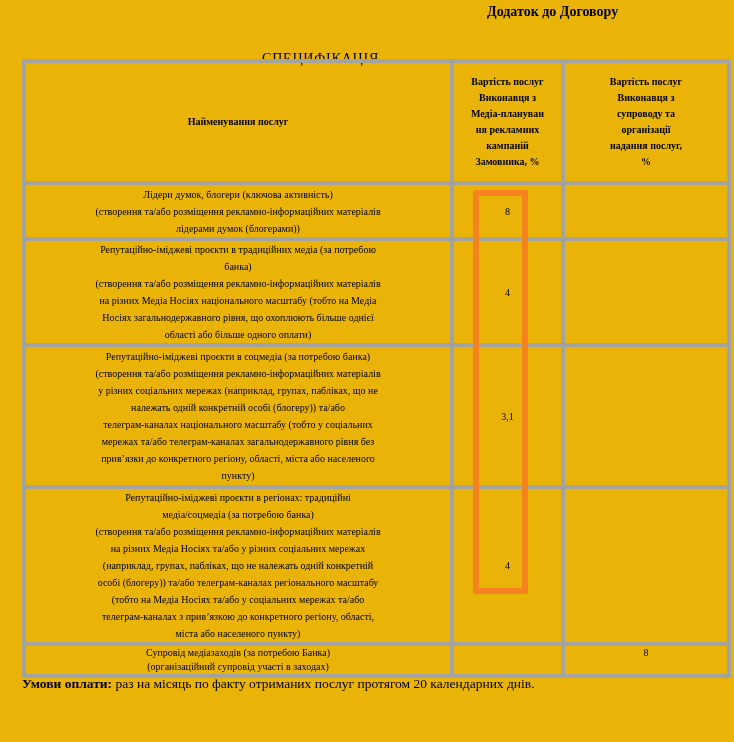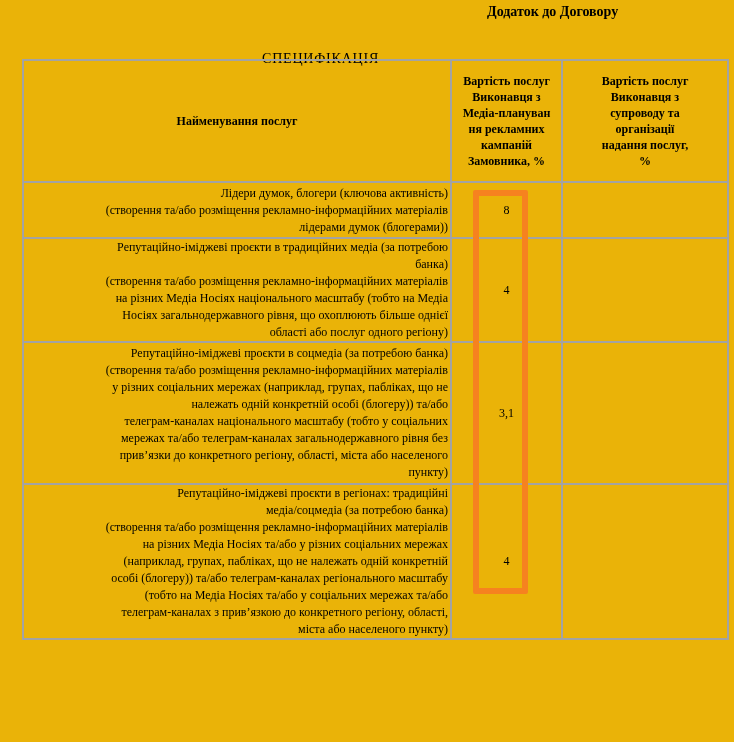--- a/index.html
+++ b/index.html
@@ -19,31 +19,31 @@
     position: absolute; top: 50px; left: 262px;
     font-size: 14px; letter-spacing: 0.8px; line-height: 18px; white-space: nowrap;
   }
 
   table.spec {
     position: absolute; top: 59px; left: 22px;
     width: 705px; border-collapse: collapse; table-layout: fixed;
     border: 2px solid #000;
   }
   table.spec th, table.spec td {
-    border: 2px solid #a3a3a3;
-    font-size: 12px;
+    border: 4px solid #a3a3a3;
+    font-size: 10px;
     overflow: hidden;
   }
   table.spec thead tr { height: 122px; }
   table.spec th {
     font-weight: bold; text-align: center; vertical-align: middle;
     line-height: 16px; white-space: pre-line; padding: 0 1px;
   }
   td.desc {
-    text-align: right; vertical-align: middle;
+    text-align: center; vertical-align: middle;
     line-height: 17px; white-space: pre-line; padding: 0 2px;
   }
   td.val { text-align: center; vertical-align: middle; line-height: 17px; padding: 0; }
   tbody tr:nth-child(1) { height: 56px; }
   tbody tr:nth-child(2) { height: 103px; }
   tbody tr:nth-child(3) { height: 142px; }
   tbody tr:nth-child(4) { height: 154px; }
   tbody tr:nth-child(5) { height: 28px; }
   tbody tr:nth-child(5) td { vertical-align: top; line-height: 14px; }
 
@@ -102,21 +102,21 @@
 лідерами думок (блогерами))</td>
         <td class="val">8</td>
         <td class="val"></td>
       </tr>
       <tr>
         <td class="desc">Репутаційно-іміджеві проєкти в традиційних медіа (за потребою
 банка)
 (створення та/або розміщення рекламно-інформаційних матеріалів
 на різних Медіа Носіях національного масштабу (тобто на Медіа
 Носіях загальнодержавного рівня, що охоплюють більше однієї
-області або послуг одного регіону)</td>
+області або більше одного оплати)</td>
         <td class="val">4</td>
         <td class="val"></td>
       </tr>
       <tr>
         <td class="desc">Репутаційно-іміджеві проєкти в соцмедіа (за потребою банка)
 (створення та/або розміщення рекламно-інформаційних матеріалів
 у різних соціальних мережах (наприклад, групах, пабліках, що не
 належать одній конкретній особі (блогеру)) та/або
 телеграм-каналах національного масштабу (тобто у соціальних
 мережах та/або телеграм-каналах загальнодержавного рівня без
@@ -131,19 +131,28 @@
 (створення та/або розміщення рекламно-інформаційних матеріалів
 на різних Медіа Носіях та/або у різних соціальних мережах
 (наприклад, групах, пабліках, що не належать одній конкретній
 особі (блогеру)) та/або телеграм-каналах регіонального масштабу
 (тобто на Медіа Носіях та/або у соціальних мережах та/або
 телеграм-каналах з прив’язкою до конкретного регіону, області,
 міста або населеного пункту)</td>
         <td class="val">4</td>
         <td class="val"></td>
       </tr>
+      <tr>
+        <td class="desc">Супровід медіазаходів (за потребою Банка)
+(організаційний супровід участі в заходах)</td>
+        <td class="val"></td>
+        <td class="val">8</td>
+      </tr>
     </tbody>
   </table>
 
   <div class="highlight-rect" style="border-color: rgb(246, 130, 31);"></div>
 
+  <div class="terms">
+    <b>Умови оплати:</b><span> раз на місяць по факту отриманих послуг протягом 20 календарних днів.</span>
+  </div>
 
 </div>
 
 </body></html>

